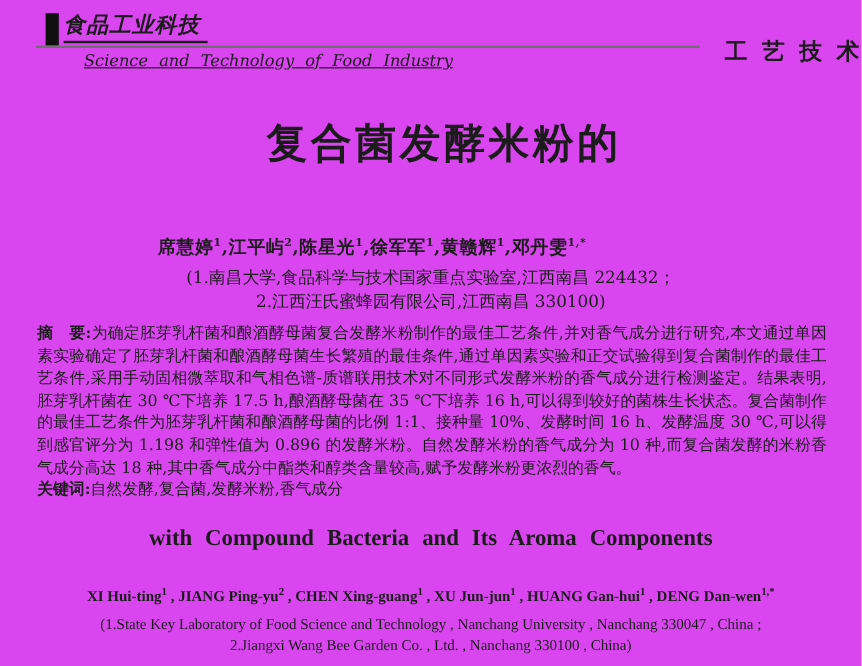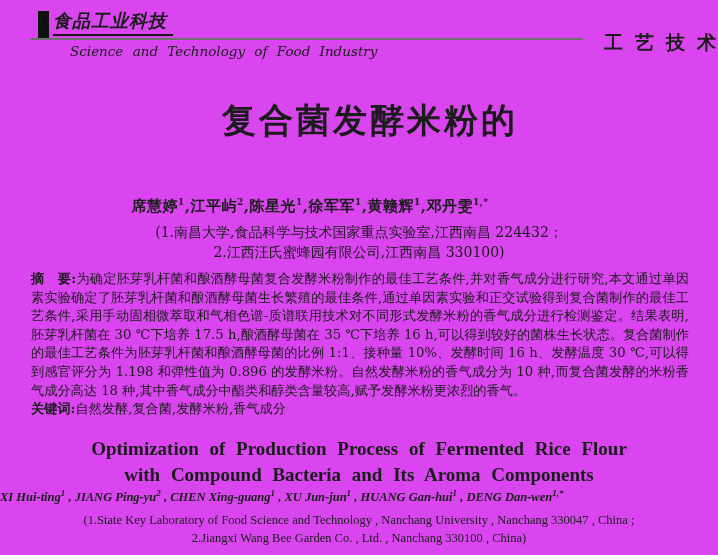--- a/index.html
+++ b/index.html
@@ -33,20 +33,21 @@
   .section-label {
     position: absolute; right: 2px; top: 30px;
     font-size: 19px; font-weight: bold;
     letter-spacing: 12px; margin-right: -12px;
     white-space: nowrap;
   }
   .logo-en {
     position: absolute; left: 70px; top: 43px;
     font-size: 13.5px; font-style: italic; word-spacing: 5px;
     white-space: nowrap;
+    text-decoration: underline;
   }
   
   .title-cn {
     position: absolute; top: 85px; left: 0; width: 718px;
     margin: 11px; text-align: center;
     font-size: 34px; line-height: 48px; font-weight: bold;
   }
   .title-cn .tline { display: block; letter-spacing: 3px; }
   
   .authors-cn {
@@ -70,23 +71,22 @@
   .title-en {
     position: absolute; top: 436px; left: 0; width: 718px;
     margin: 0; text-align: center;
     font-size: 19px; line-height: 26px; font-weight: bold;
     font-family: "Liberation Serif", "DejaVu Serif", serif;
     word-spacing: 6px;
   }
   .title-en .tline { display: block; }
   .authors-en {
     position: absolute; top: 488px; left: 0; width: 718px;
-    font-size: 12.5px; font-weight: bold;
+    text-align: center; font-size: 12.5px; font-weight: bold;
     font-family: "Liberation Serif", "DejaVu Serif", serif;
-    font-style: italic;
   }
   .affils-en {
     position: absolute; top: 511px; left: 0; width: 718px;
     text-align: center; font-size: 12.5px; line-height: 18px;
     font-family: "Liberation Serif", "DejaVu Serif", serif;
   }
 </style>
 </head>
 <body>
 
@@ -110,21 +110,20 @@
     <div>(1.南昌大学,食品科学与技术国家重点实验室,江西南昌 224432；</div>
     <div>2.江西汪氏蜜蜂园有限公司,江西南昌 330100)</div>
   </div>
 
   <div class="abstract-block">
     <p class="abstract"><b class="lbl">摘　要:</b><span>为确定胚芽乳杆菌和酿酒酵母菌复合发酵米粉制作的最佳工艺条件,并对香气成分进行研究,本文通过单因素实验确定了胚芽乳杆菌和酿酒酵母菌生长繁殖的最佳条件,通过单因素实验和正交试验得到复合菌制作的最佳工艺条件,采用手动固相微萃取和气相色谱-质谱联用技术对不同形式发酵米粉的香气成分进行检测鉴定。结果表明,胚芽乳杆菌在 30 ℃下培养 17.5 h,酿酒酵母菌在 35 ℃下培养 16 h,可以得到较好的菌株生长状态。复合菌制作的最佳工艺条件为胚芽乳杆菌和酿酒酵母菌的比例 1:1、接种量 10%、发酵时间 16 h、发酵温度 30 ℃,可以得到感官评分为 1.198 和弹性值为 0.896 的发酵米粉。自然发酵米粉的香气成分为 10 种,而复合菌发酵的米粉香气成分高达 18 种,其中香气成分中酯类和醇类含量较高,赋予发酵米粉更浓烈的香气。</span></p>
     <p class="keywords"><b class="lbl">关键词:</b><span>自然发酵,复合菌,发酵米粉,香气成分</span></p>
   </div>
 
   <h2 class="title-en">
-    <span class="tline">Optimization of Production Process of Fermented Rice Flour</span>
     <span class="tline">with Compound Bacteria and Its Aroma Components</span>
   </h2>
 
   <div class="authors-en"><span>XI Hui-ting<sup>1</sup></span> , <span>JIANG Ping-yu<sup>2</sup></span> , <span>CHEN Xing-guang<sup>1</sup></span> , <span>XU Jun-jun<sup>1</sup></span> , <span>HUANG Gan-hui<sup>1</sup></span> , <span>DENG Dan-wen<sup>1,*</sup></span></div>
 
   <div class="affils-en">
     <div>(1.State Key Laboratory of Food Science and Technology , Nanchang University , Nanchang 330047 , China ;</div>
     <div>2.Jiangxi Wang Bee Garden Co. , Ltd. , Nanchang 330100 , China)</div>
   </div>
 

